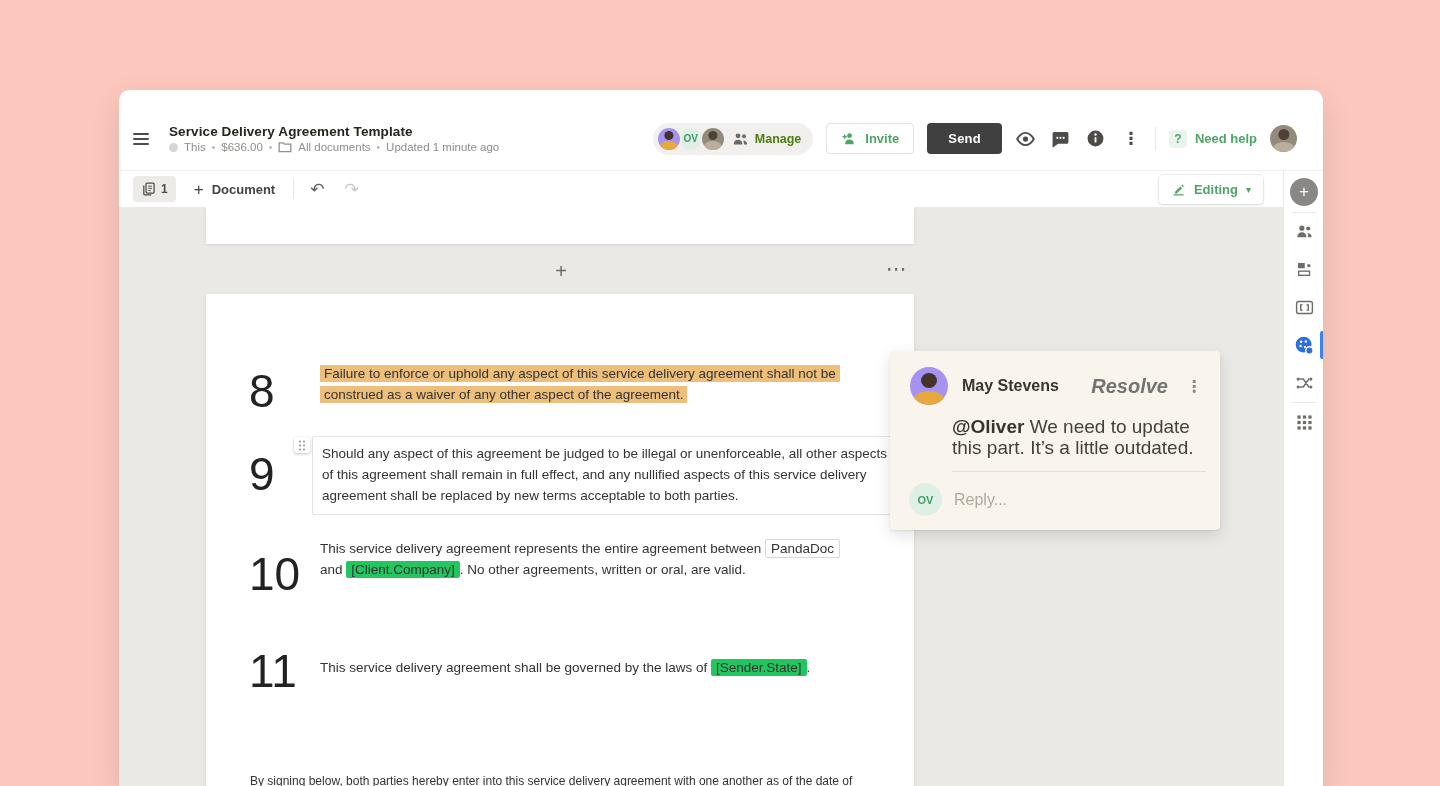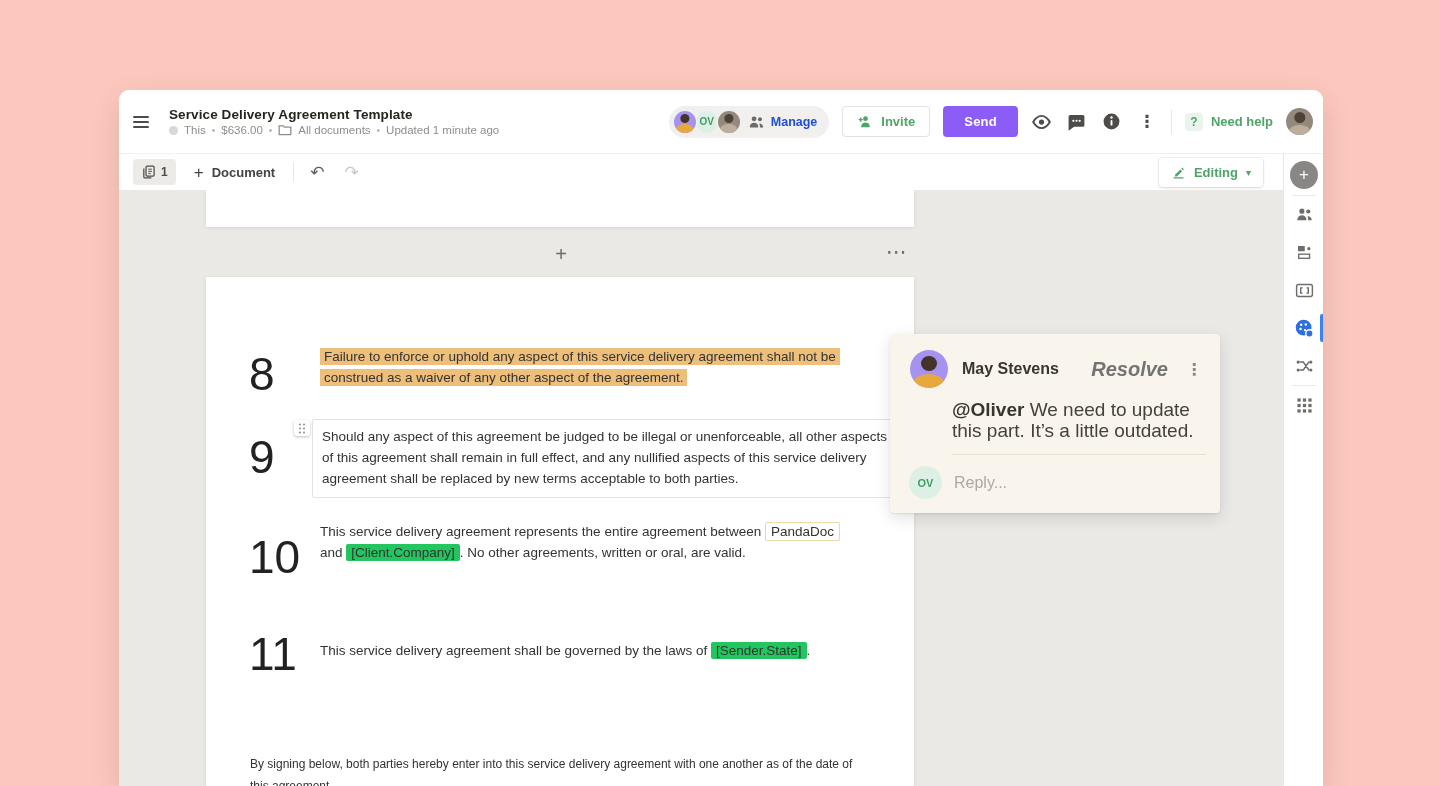--- a/index.html
+++ b/index.html
@@ -6,22 +6,22 @@
   html,body { width:1440px; height:786px; overflow:hidden; }
   body { font-family:"Liberation Sans","DejaVu Sans",sans-serif; background:#fcc8be; }
   button { font-family:inherit; background:none; border:none; cursor:pointer; padding:0; }
 
   .stage { position:relative; width:1440px; height:786px; }
   .app { position:absolute; left:119px; top:90px; width:1204px; height:696px;
          background:#fff; border-radius:10px 10px 0 0; overflow:hidden;
          box-shadow:0 10px 30px rgba(0,0,0,.12); }
 
   
-  .hdr { height:64px; display:flex; align-items:center; padding:0 10px 0 14px;
-         border-bottom:1px solid #f1f0ed; background:#fff; }
+  .hdr { height:64px; display:flex; align-items:center; padding:0 26px 0 14px;
+         border-bottom:1px solid #f1f0ed; background:#fff;margin-top:17px; }
   .hamburger { width:20px; display:flex; flex-direction:column; gap:3px; margin-right:16px; }
   .hamburger span { display:block; width:16px; height:2px; background:#4d4c49; border-radius:1px; }
   .titleblock { display:flex; flex-direction:column; gap:2px; }
   .doc-title { font-size:13.5px; font-weight:700; color:#26251f; letter-spacing:.1px; }
   .doc-meta { display:flex; align-items:center; gap:6px; font-size:11.5px; color:#8f8e8a; }
   .status-dot { width:9px; height:9px; border-radius:50%; background:#d8d7d4; display:inline-block; }
   .metasep { color:#b4b3af; font-size:10px; }
   .hdr-right { margin-left:auto; display:flex; align-items:center; gap:13px; }
 
   .av { width:26px; height:26px; border-radius:50%; display:inline-flex; align-items:center; justify-content:center; flex:0 0 auto; }
@@ -31,25 +31,25 @@
   .persona::after  { content:""; position:absolute; left:50%; bottom:-9%; transform:translateX(-50%);
                      width:80%; height:46%; border-radius:50% 50% 22% 22%; background:var(--body); }
   .persona--may { --head:#43332a; --body:#e7a83e; background:#a693f1; }
   .persona--man { --head:#4e4136; --body:#bcae9a; background:#93897c; }
   .av-ov { background:#def0e5; color:#3f9c68; font-weight:700; font-size:10px; }
 
   .avatar-pill { display:flex; align-items:center; background:#f1f0ee; border-radius:16px;
                  padding:3px 12px 3px 3px; gap:6px; }
   .avatar-pill .av { border:2px solid #f1f0ee; }
   .avatar-pill .av + .av { margin-left:-10px; }
-  .manage-label { font-size:12.5px; font-weight:600; color:#1d4ed8; }
+  .manage-label { font-size:12.5px; font-weight:600; color:#4d7c0f; }
 
   .btn-invite { display:flex; align-items:center; gap:7px; background:#fff; border:1px solid #e3e2df;
                 border-radius:4px; padding:7px 14px; font-size:13px; font-weight:700; color:#4fa468; }
-  .btn-send { background:#8b5cf6; color:#fff; font-size:13px; font-weight:700;
+  .btn-send { background:#404040; color:#fff; font-size:13px; font-weight:700;
               border-radius:4px; padding:8px 21px; letter-spacing:.2px; }
   .iconbtn { width:22px; height:22px; display:flex; align-items:center; justify-content:center; }
   .kebab { font-size:17px; color:#4d4c49; font-weight:700; }
   .vdiv { width:1px; height:24px; background:#e8e7e4; }
   .help { display:flex; align-items:center; gap:8px; font-size:13px; font-weight:700; color:#4fa468; }
   .help-badge { width:18px; height:18px; border-radius:4px; background:#eaf4ec; color:#4fa468;
                 display:inline-flex; align-items:center; justify-content:center; font-size:12px; font-weight:700; }
   .av-lg { width:27px; height:27px; }
 
   

